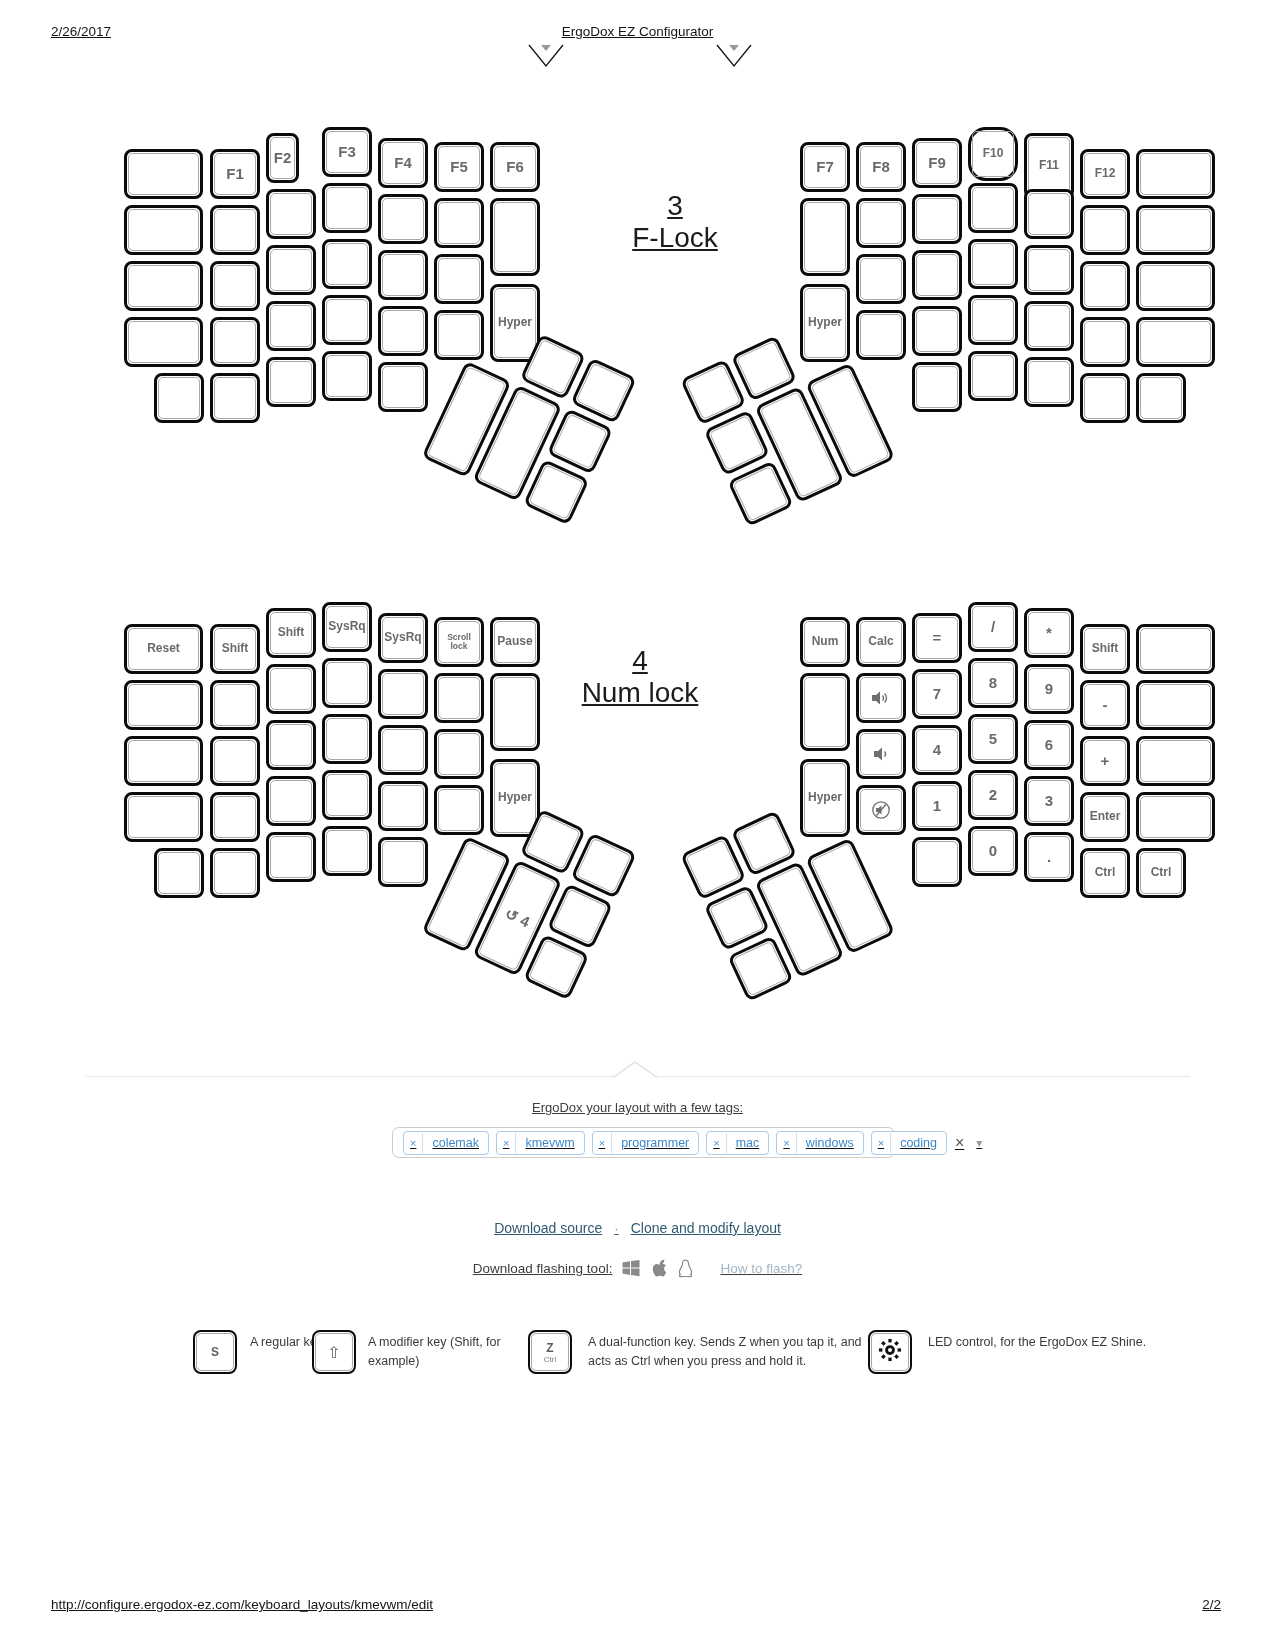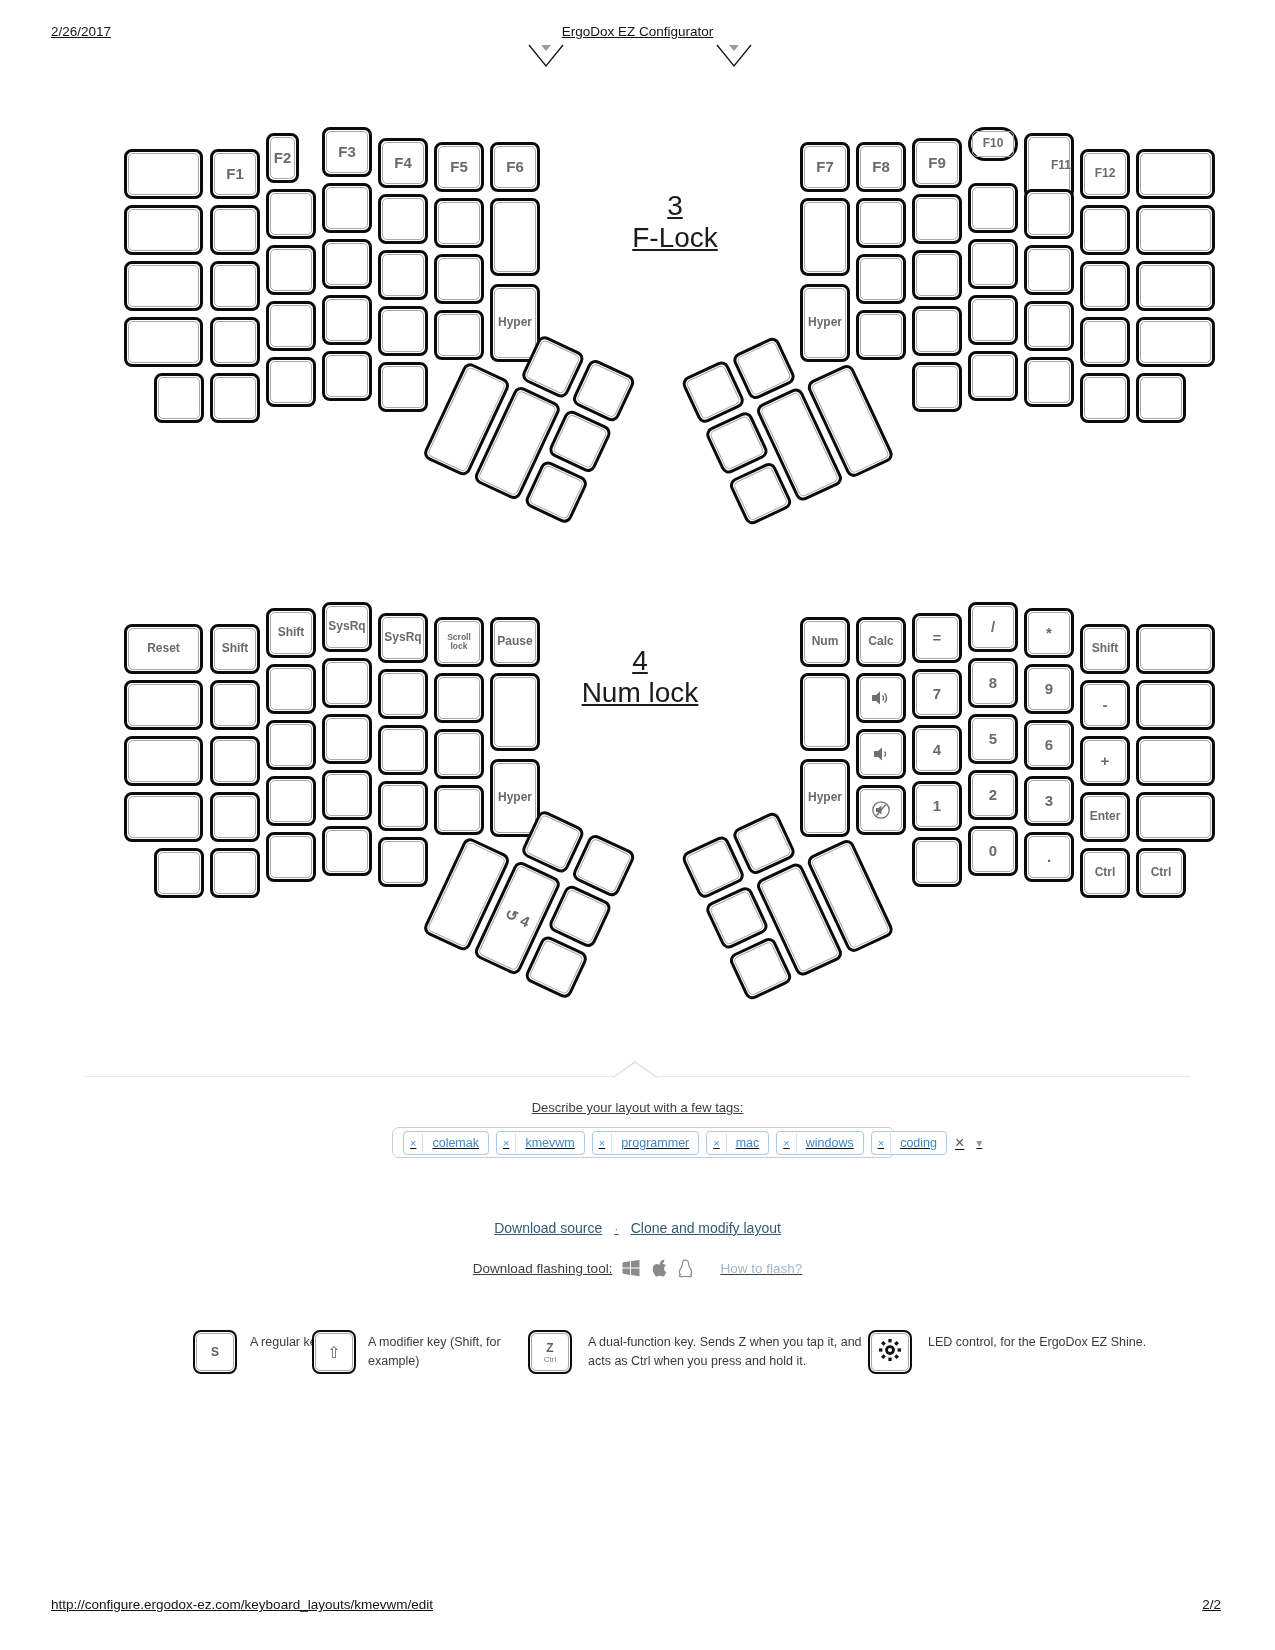--- a/index.html
+++ b/index.html
@@ -133,24 +133,24 @@
       <div class="key" style="left: 378px; top: 362px; width: 50px; height: 50px;"></div>
       <div class="key" style="left: 800px; top: 142px; width: 50px; height: 50px;">
         <span class="klabel kbig">F7</span>
       </div>
       <div class="key" style="left: 856px; top: 142px; width: 50px; height: 50px;">
         <span class="klabel kbig">F8</span>
       </div>
       <div class="key" style="left: 912px; top: 138px; width: 50px; height: 50px;">
         <span class="klabel kbig">F9</span>
       </div>
-      <div class="key" style="left: 968px; top: 127px; width: 50px; height: 34px; border-radius: 18px;">
+      <div class="key" style="left: 968px; top: 127px; width: 50px; height: 54px; border-radius: 18px;">
         <span class="klabel">F10</span>
       </div>
-      <div class="key" style="left: 1024px; top: 133px; width: 50px; height: 66px; justify-content: flex-end;">
+      <div class="key" style="left: 1024px; top: 133px; width: 50px; height: 66px;">
         <span class="klabel">F11</span>
       </div>
       <div class="key" style="left: 1080px; top: 149px; width: 50px; height: 50px;">
         <span class="klabel">F12</span>
       </div>
       <div class="key" style="left: 1136px; top: 149px; width: 79px; height: 50px;"></div>
       <div class="key" style="left: 800px; top: 198px; width: 50px; height: 78px;"></div>
       <div class="key" style="left: 856px; top: 198px; width: 50px; height: 50px;"></div>
       <div class="key" style="left: 912px; top: 194px; width: 50px; height: 50px;"></div>
       <div class="key" style="left: 968px; top: 183px; width: 50px; height: 50px;"></div>
@@ -366,21 +366,21 @@
     </div>
   </div>
 
 <div class="abs divider"></div>
 <div class="abs" style="left:612px;top:1061px;">
   <svg width="46" height="17" viewBox="0 0 46 17">
       <path d="M1,16.5 L23,1 L45,16.5" fill="#ffffff" stroke="#e2e2e2" stroke-width="1.5"></path>
     </svg>
 </div>
 
-<div class="abs describe">Describe your layout with a few tags:</div>
+<div class="abs describe">ErgoDox your layout with a few tags:</div>
 <div class="abs tag-box">
   <div class="tag-pills" id="tag-pills">
       <div class="tag">
         <span class="tag-x">×</span>
         <span class="tag-label">colemak</span>
       </div>
       <div class="tag">
         <span class="tag-x">×</span>
         <span class="tag-label">kmevwm</span>
       </div>

